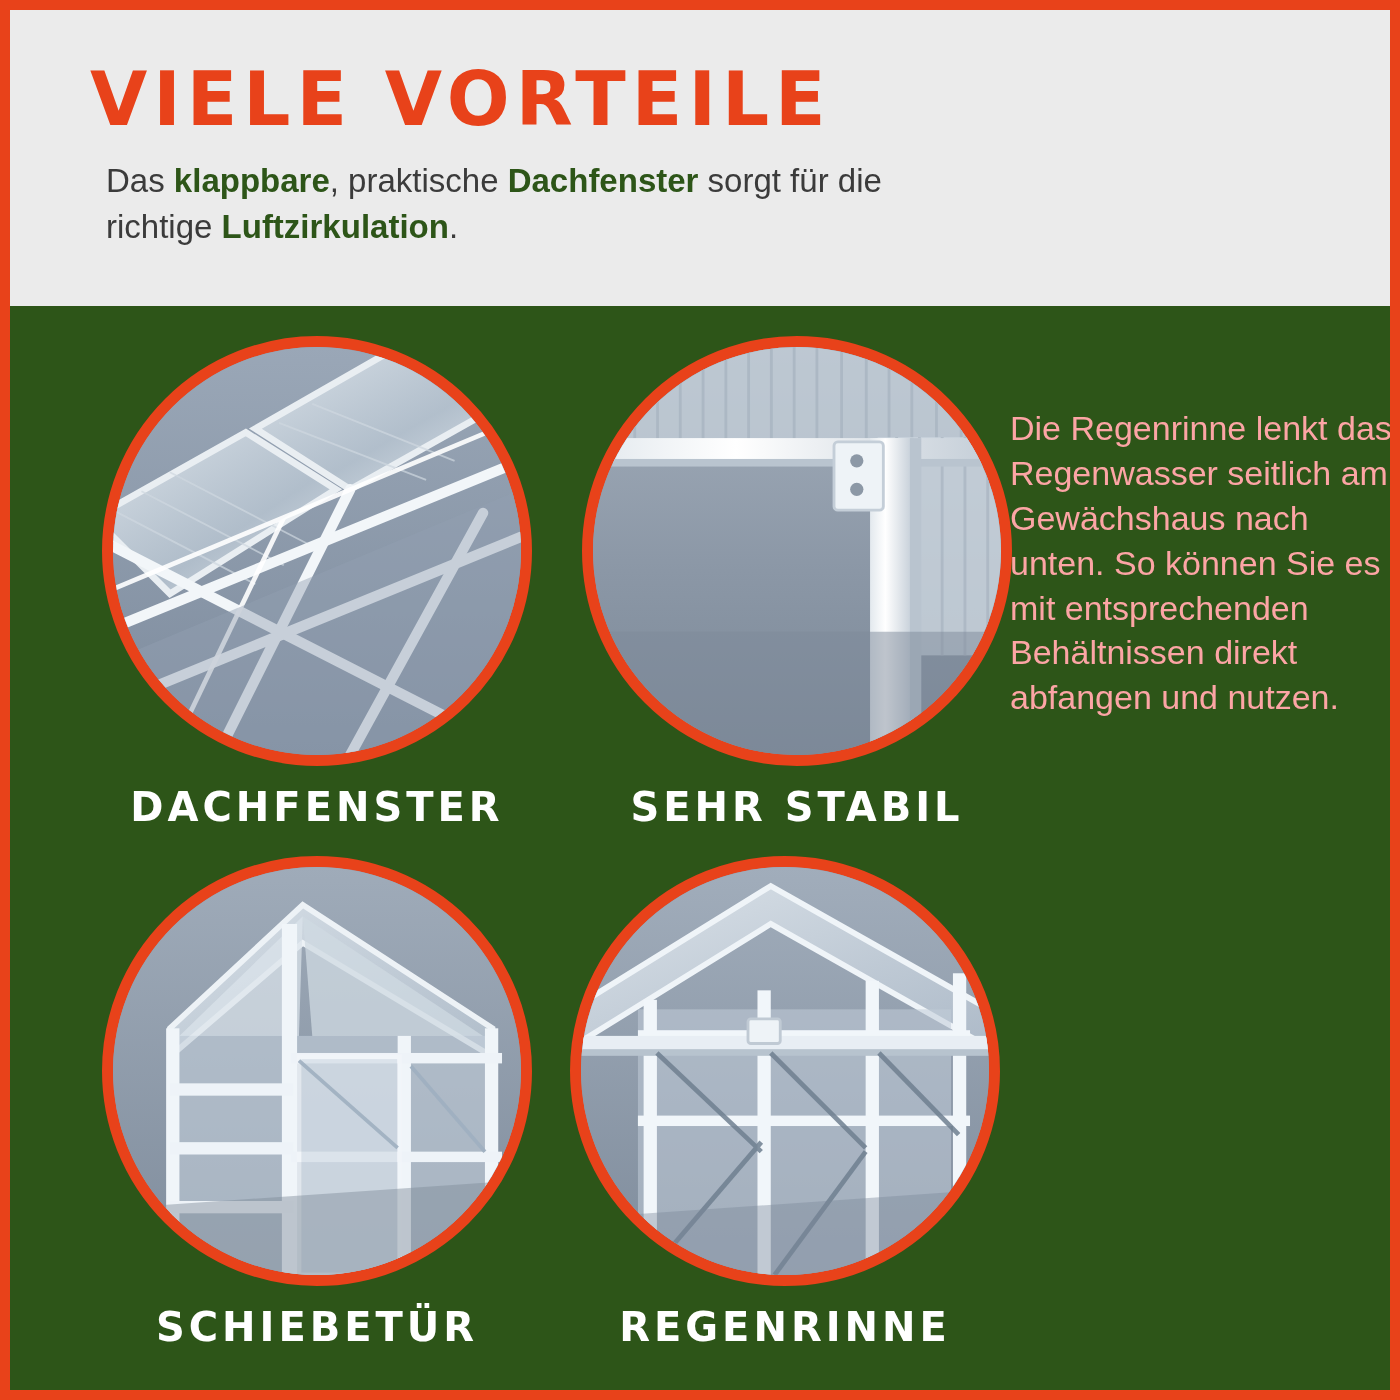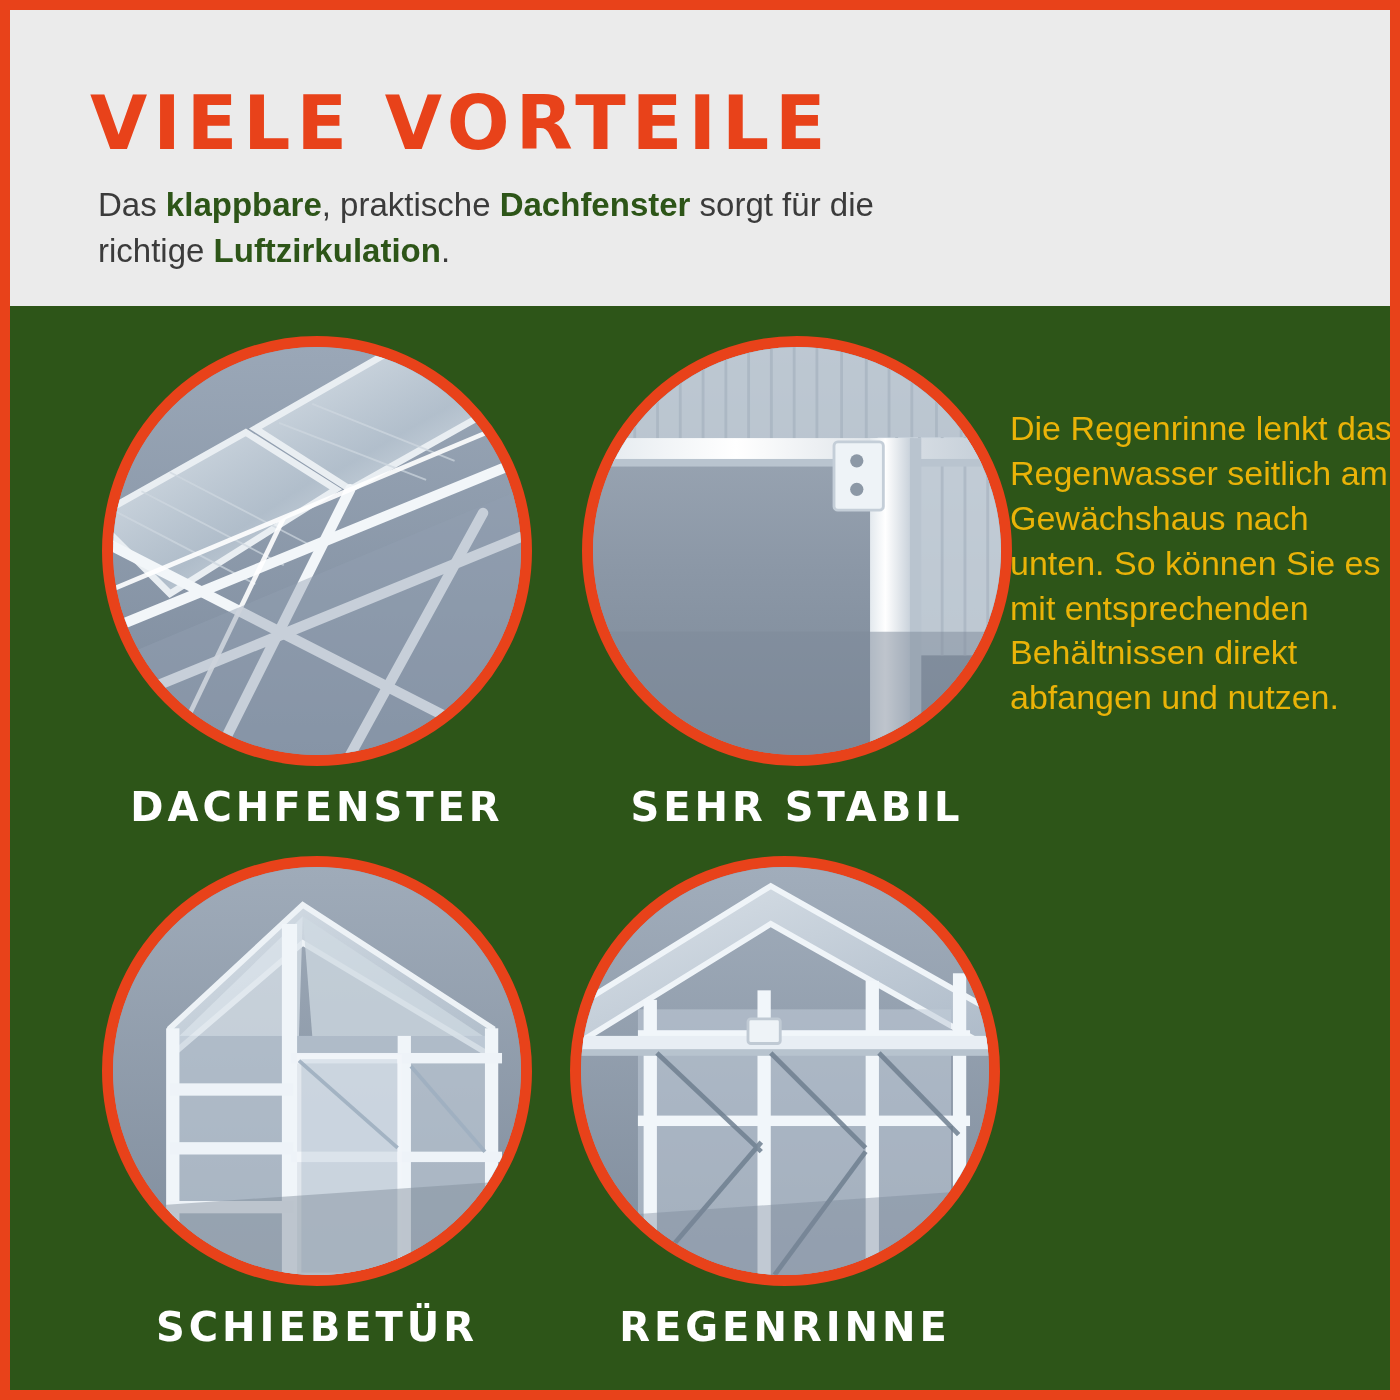--- a/index.html
+++ b/index.html
@@ -29,41 +29,41 @@
     position: absolute;
     top: 0;
     left: 0;
     width: 1380px;
     height: 296px;
     background: #ebebeb;
     box-sizing: border-box;
     padding: 52px 40px 0 80px;
     display: flex;
     justify-content: space-between;
-    align-items: center;
+    align-items: flex-start;
   }
   .header-text {
     width: 830px;
   }
   .headline {
     font-size: 74px;
     line-height: 1.0;
     letter-spacing: 6px;
     color: #e8421a;
     font-weight: bold;
     font-family: "DejaVu Sans", sans-serif;
     text-transform: uppercase;
     margin: 0 0 22px 0;
     white-space: nowrap;
   }
   .subline {
     font-size: 33px;
     line-height: 1.38;
     color: #3b3b3b;
-    margin: 8px;
+    margin: 16px;
     font-family: "Liberation Sans", sans-serif;
   }
   .subline b {
     color: #2d5518;
     font-weight: bold;
   }
 
   
   .logo {
     position: relative;
@@ -117,21 +117,21 @@
   }
 
   .feature-dachfenster { left: 92px;  top: 30px; }
   .feature-sehrstabil  { left: 572px; top: 30px; }
   .feature-schiebetuer { left: 92px;  top: 550px; }
   .feature-regenrinne  { left: 560px; top: 550px; }
 
   
   .para {
     position: absolute;
-    color: #eab308;
+    color: #fca5a5;
     font-size: 34px;
     line-height: 1.32;
     width: 390px;
     font-family: "Liberation Sans", sans-serif;
   }
   .para-1 { left: 1000px; top: 100px; }
   .para-2 { left: 1000px; top: 608px; }
 
   
   svg.ph { display: block; width: 100%; height: 100%; }

